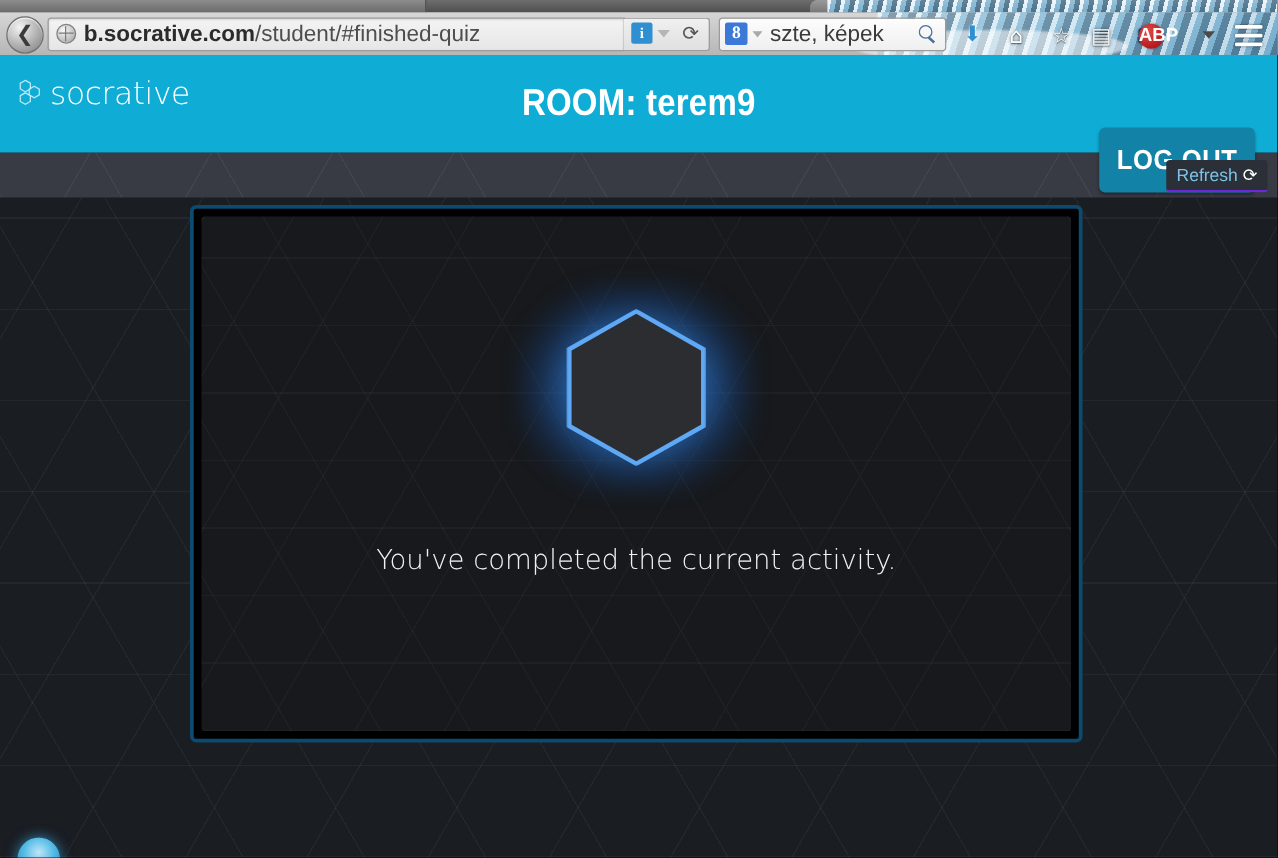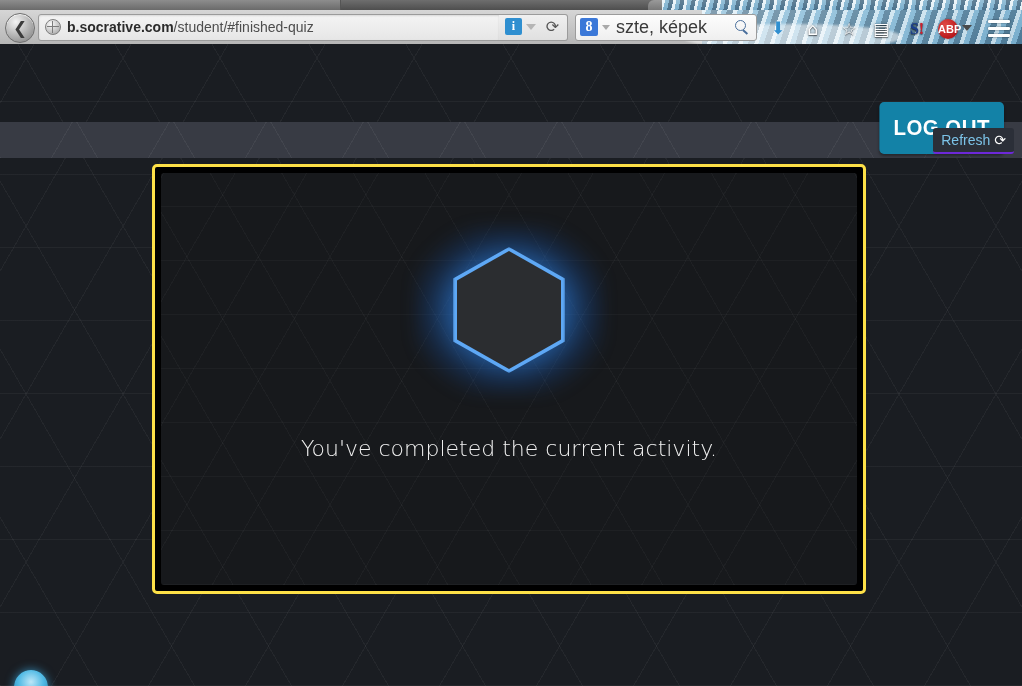--- a/index.html
+++ b/index.html
@@ -110,21 +110,21 @@
   }
   .globe-icon::before{
     content:""; position:absolute; left:1px; top:6px; width:12px;height:1px;background:#7b7b7b;
   }
   .globe-icon::after{
     content:""; position:absolute; left:6px; top:1px; width:1px;height:12px;background:#7b7b7b;
   }
   .url-text {
     position: absolute;
     left: 28px; top: 4px;
-    font-size: 14px;
+    font-size: 18px;
     line-height: 17px;
     color: #8a8a8a;
     white-space: nowrap;
     font-family: "Liberation Sans", sans-serif;
   }
   .url-text .host { color: #2b2b2b; font-weight: bold; }
   .url-text .sub  { color: #4d4d4d; font-weight: normal;}
 
   .urlbar-right {
     position: absolute;
@@ -225,24 +225,24 @@
     font-family: "DejaVu Sans", sans-serif;
     text-shadow: 0 0 3px rgba(0,0,0,.55), 0 1px 1px rgba(0,0,0,.5);
   }
   #icon-home { left: 802px; }
   #icon-bookmark { left: 838px; }
   #icon-reader { left: 870px; }
   #icon-s { left: 906px; font-family:"Liberation Serif", serif; font-weight:bold; font-size:16px; color:#e8e8f0;}
   #icon-s .s-red{color:#cf1f2e;}
   #icon-s .s-blue{color:#1b3f8f;}
   .abp-badge {
-    position: absolute; left: 938px; top: 9px;
+    position: absolute; left: 911px; top: 9px;
     width: 20px; height: 20px; border-radius: 50%;
     background: radial-gradient(circle at 35% 30%, #e04a44, #b6151a 75%);
-    color: #fff; font-size: 11px; font-weight: bold;
+    color: #fff; font-size: 15px; font-weight: bold;
     line-height: 20px; text-align: center;
     font-family: "Liberation Sans", sans-serif;
     box-shadow: 0 0 2px rgba(0,0,0,.5);
   }
   .abp-caret {
     position: absolute; left: 962px; top: 15px;
     width: 0; height: 0;
     border-left: 5px solid transparent;
     border-right: 5px solid transparent;
     border-top: 6px solid #4a4a4a;
@@ -367,21 +367,21 @@
     color: #ffffff;
     font-size: 14px;
     font-family: "DejaVu Sans", sans-serif;
   }
 
   
   #activity-panel {
     position: absolute;
     left: 152px; top: 120px;
     width: 714px; height: 430px;
-    border: 3px solid #fde047;
+    border: 3px solid #0c4a6e;
     border-radius: 5px;
     background: #000000;
     padding: 6px;
     box-sizing: border-box;
     z-index: 3;
   }
   .panel-inner {
     position: relative;
     width: 100%; height: 100%;
     border-radius: 3px;
@@ -501,20 +501,33 @@
       <span></span>
         <span></span>
         <span></span>
     </div>
   </div>
 </div>
 
 <div id="page">
   <div class="hexbg"></div>
 
+  <div id="site-header">
+    <div class="logo-wrap">
+      <svg class="logo-hex" viewBox="0 0 24 24">
+        <g fill="none" stroke="#bfeaf5" stroke-width="1.1">
+          <polygon points="9,1.4 13.4,3.9 13.4,8.9 9,11.4 4.6,8.9 4.6,3.9"></polygon>
+          <polygon points="16.8,6.6 21.2,9.1 21.2,14.1 16.8,16.6 12.4,14.1 12.4,9.1"></polygon>
+          <polygon points="9,12.3 13.4,14.8 13.4,19.8 9,22.3 4.6,19.8 4.6,14.8"></polygon>
+        </g>
+      </svg>
+      <div class="logo-text">socrative</div>
+    </div>
+    <div class="room-title">ROOM: terem9</div>
+  </div>
 
   <div class="logout-btn">LOG OUT</div>
 
   <div id="subheader"></div>
 
   <div class="refresh-btn"><span>Refresh</span><span class="ricon">⟳</span></div>
 
   <div id="activity-panel">
     <div class="panel-inner">
       <div class="glow-wrap">

